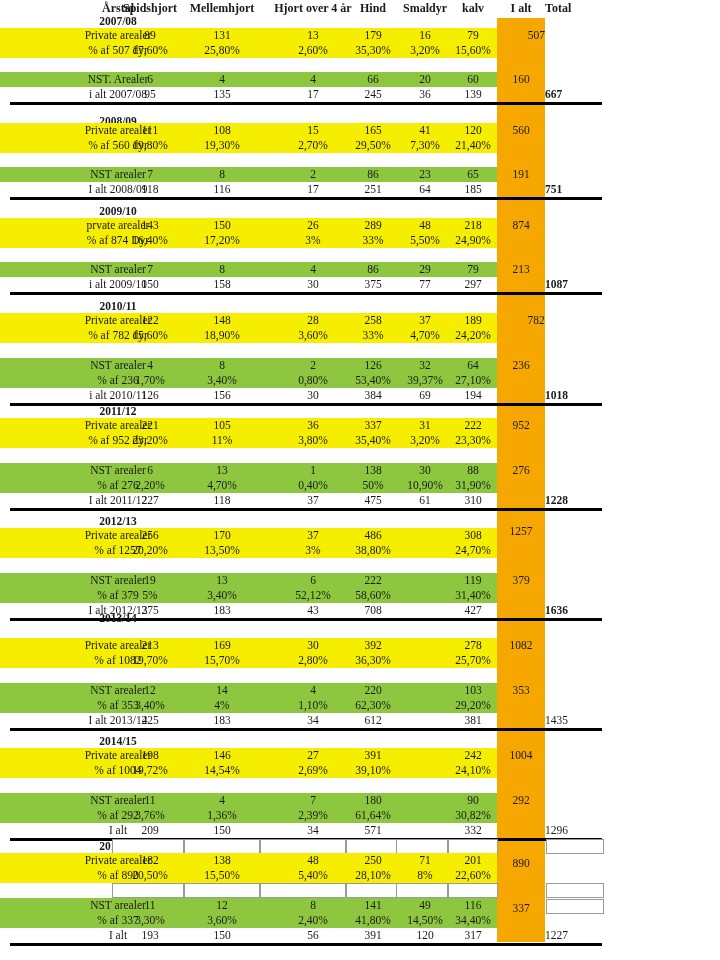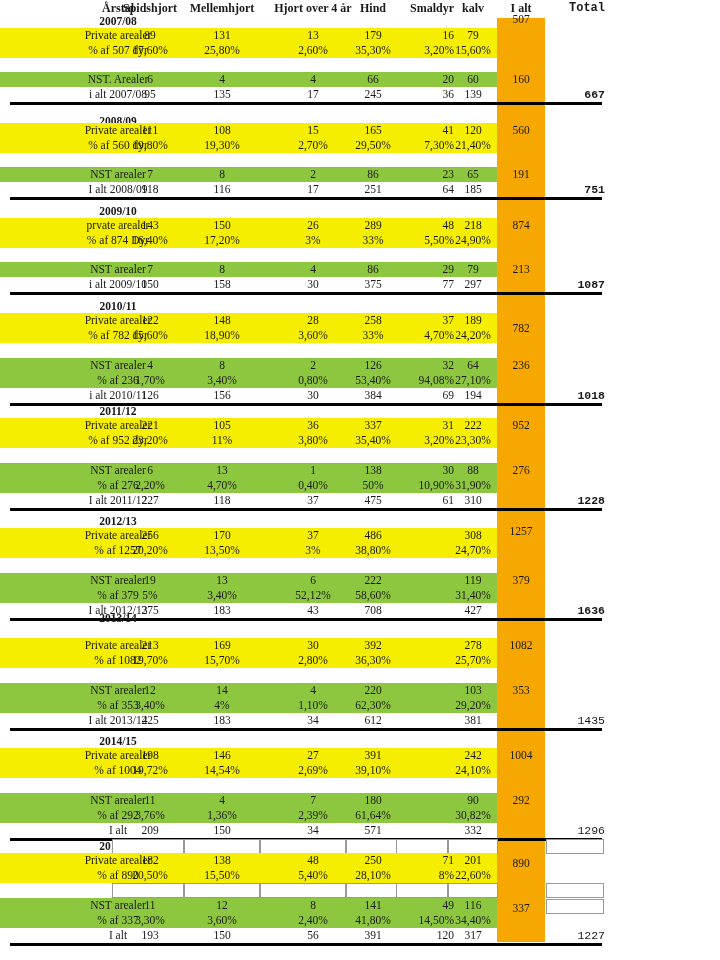--- a/index.html
+++ b/index.html
@@ -21,24 +21,24 @@
 
   .c{position:absolute;top:0;height:100%;line-height:15px;font-size:11.5px;white-space:nowrap;}
 
   
   .col-arstal {left:30px;  width:176px; text-align:center;}
   .col-label  {left:30px;  width:176px; text-align:center;}
   .col-spids  {left:112px; width:76px;  text-align:center;}
   .col-mellem {left:184px; width:76px;  text-align:center;}
   .col-hjort4 {left:260px; width:106px; text-align:center;}
   .col-hind   {left:345px; width:56px;  text-align:center;}
-  .col-smal   {left:396px; width:58px;  text-align:right;}
+  .col-smal   {left:396px; width:58px;  text-align:center;}
   .col-kalv   {left:447px; width:52px;  text-align:center;}
   .col-ialt   {left:497px; width:48px;  text-align:center;}
-  .col-total  {left:545px; width:60px;  text-align:right;font-family:Liberation Mono, monospace;}
+  .col-total  {left:545px; width:60px;  text-align:left;}
 
   .bold{font-weight:bold;}
 
   
   #orange-column{
     position:absolute;left:497px;top:18px;width:48px;height:924px;
     background:#f7a800;
   }
   .ialt-val{position:absolute;left:497px;width:48px;height:15px;line-height:15px;
             text-align:center;font-size:11.5px;color:#1a1a1a;}
@@ -87,21 +87,21 @@
       </div>
       <div class="row" style="top: 43px;">
         <div class="c col-label">% af 507 dyr</div>
         <div class="c col-spids">17,60%</div>
         <div class="c col-mellem">25,80%</div>
         <div class="c col-hjort4">2,60%</div>
         <div class="c col-hind">35,30%</div>
         <div class="c col-smal">3,20%</div>
         <div class="c col-kalv">15,60%</div>
       </div>
-      <div class="ialt-val" style="top: 12px;">507</div>
+      <div class="ialt-val" style="top: 28px; text-align: right;">507</div>
       <div class="row" style="top: 72px;">
         <div class="band green" style="height: 15px;"></div>
         <div class="c col-label">NST. Arealer</div>
         <div class="c col-spids">6</div>
         <div class="c col-mellem">4</div>
         <div class="c col-hjort4">4</div>
         <div class="c col-hind">66</div>
         <div class="c col-smal">20</div>
         <div class="c col-kalv">60</div>
       </div>
@@ -222,38 +222,38 @@
       </div>
       <div class="row" style="top: 328px;">
         <div class="c col-label">% af 782 dyr</div>
         <div class="c col-spids">15,60%</div>
         <div class="c col-mellem">18,90%</div>
         <div class="c col-hjort4">3,60%</div>
         <div class="c col-hind">33%</div>
         <div class="c col-smal">4,70%</div>
         <div class="c col-kalv">24,20%</div>
       </div>
-      <div class="ialt-val" style="top: 321px;">782</div>
+      <div class="ialt-val" style="top: 313px; padding-left: 15px;">782</div>
       <div class="row" style="top: 358px;">
         <div class="band green" style="height: 30px;"></div>
         <div class="c col-label">NST arealer</div>
         <div class="c col-spids">4</div>
         <div class="c col-mellem">8</div>
         <div class="c col-hjort4">2</div>
         <div class="c col-hind">126</div>
         <div class="c col-smal">32</div>
         <div class="c col-kalv">64</div>
       </div>
       <div class="row" style="top: 373px;">
         <div class="c col-label">% af 236</div>
         <div class="c col-spids">1,70%</div>
         <div class="c col-mellem">3,40%</div>
         <div class="c col-hjort4">0,80%</div>
         <div class="c col-hind">53,40%</div>
-        <div class="c col-smal">94,08%</div>
+        <div class="c col-smal">39,37%</div>
         <div class="c col-kalv">27,10%</div>
       </div>
       <div class="ialt-val" style="top: 358px;">236</div>
       <div class="row" style="top: 388px;">
         <div class="c col-label">i alt   2010/11</div>
         <div class="c col-spids">126</div>
         <div class="c col-mellem">156</div>
         <div class="c col-hjort4">30</div>
         <div class="c col-hind">384</div>
         <div class="c col-smal">69</div>

